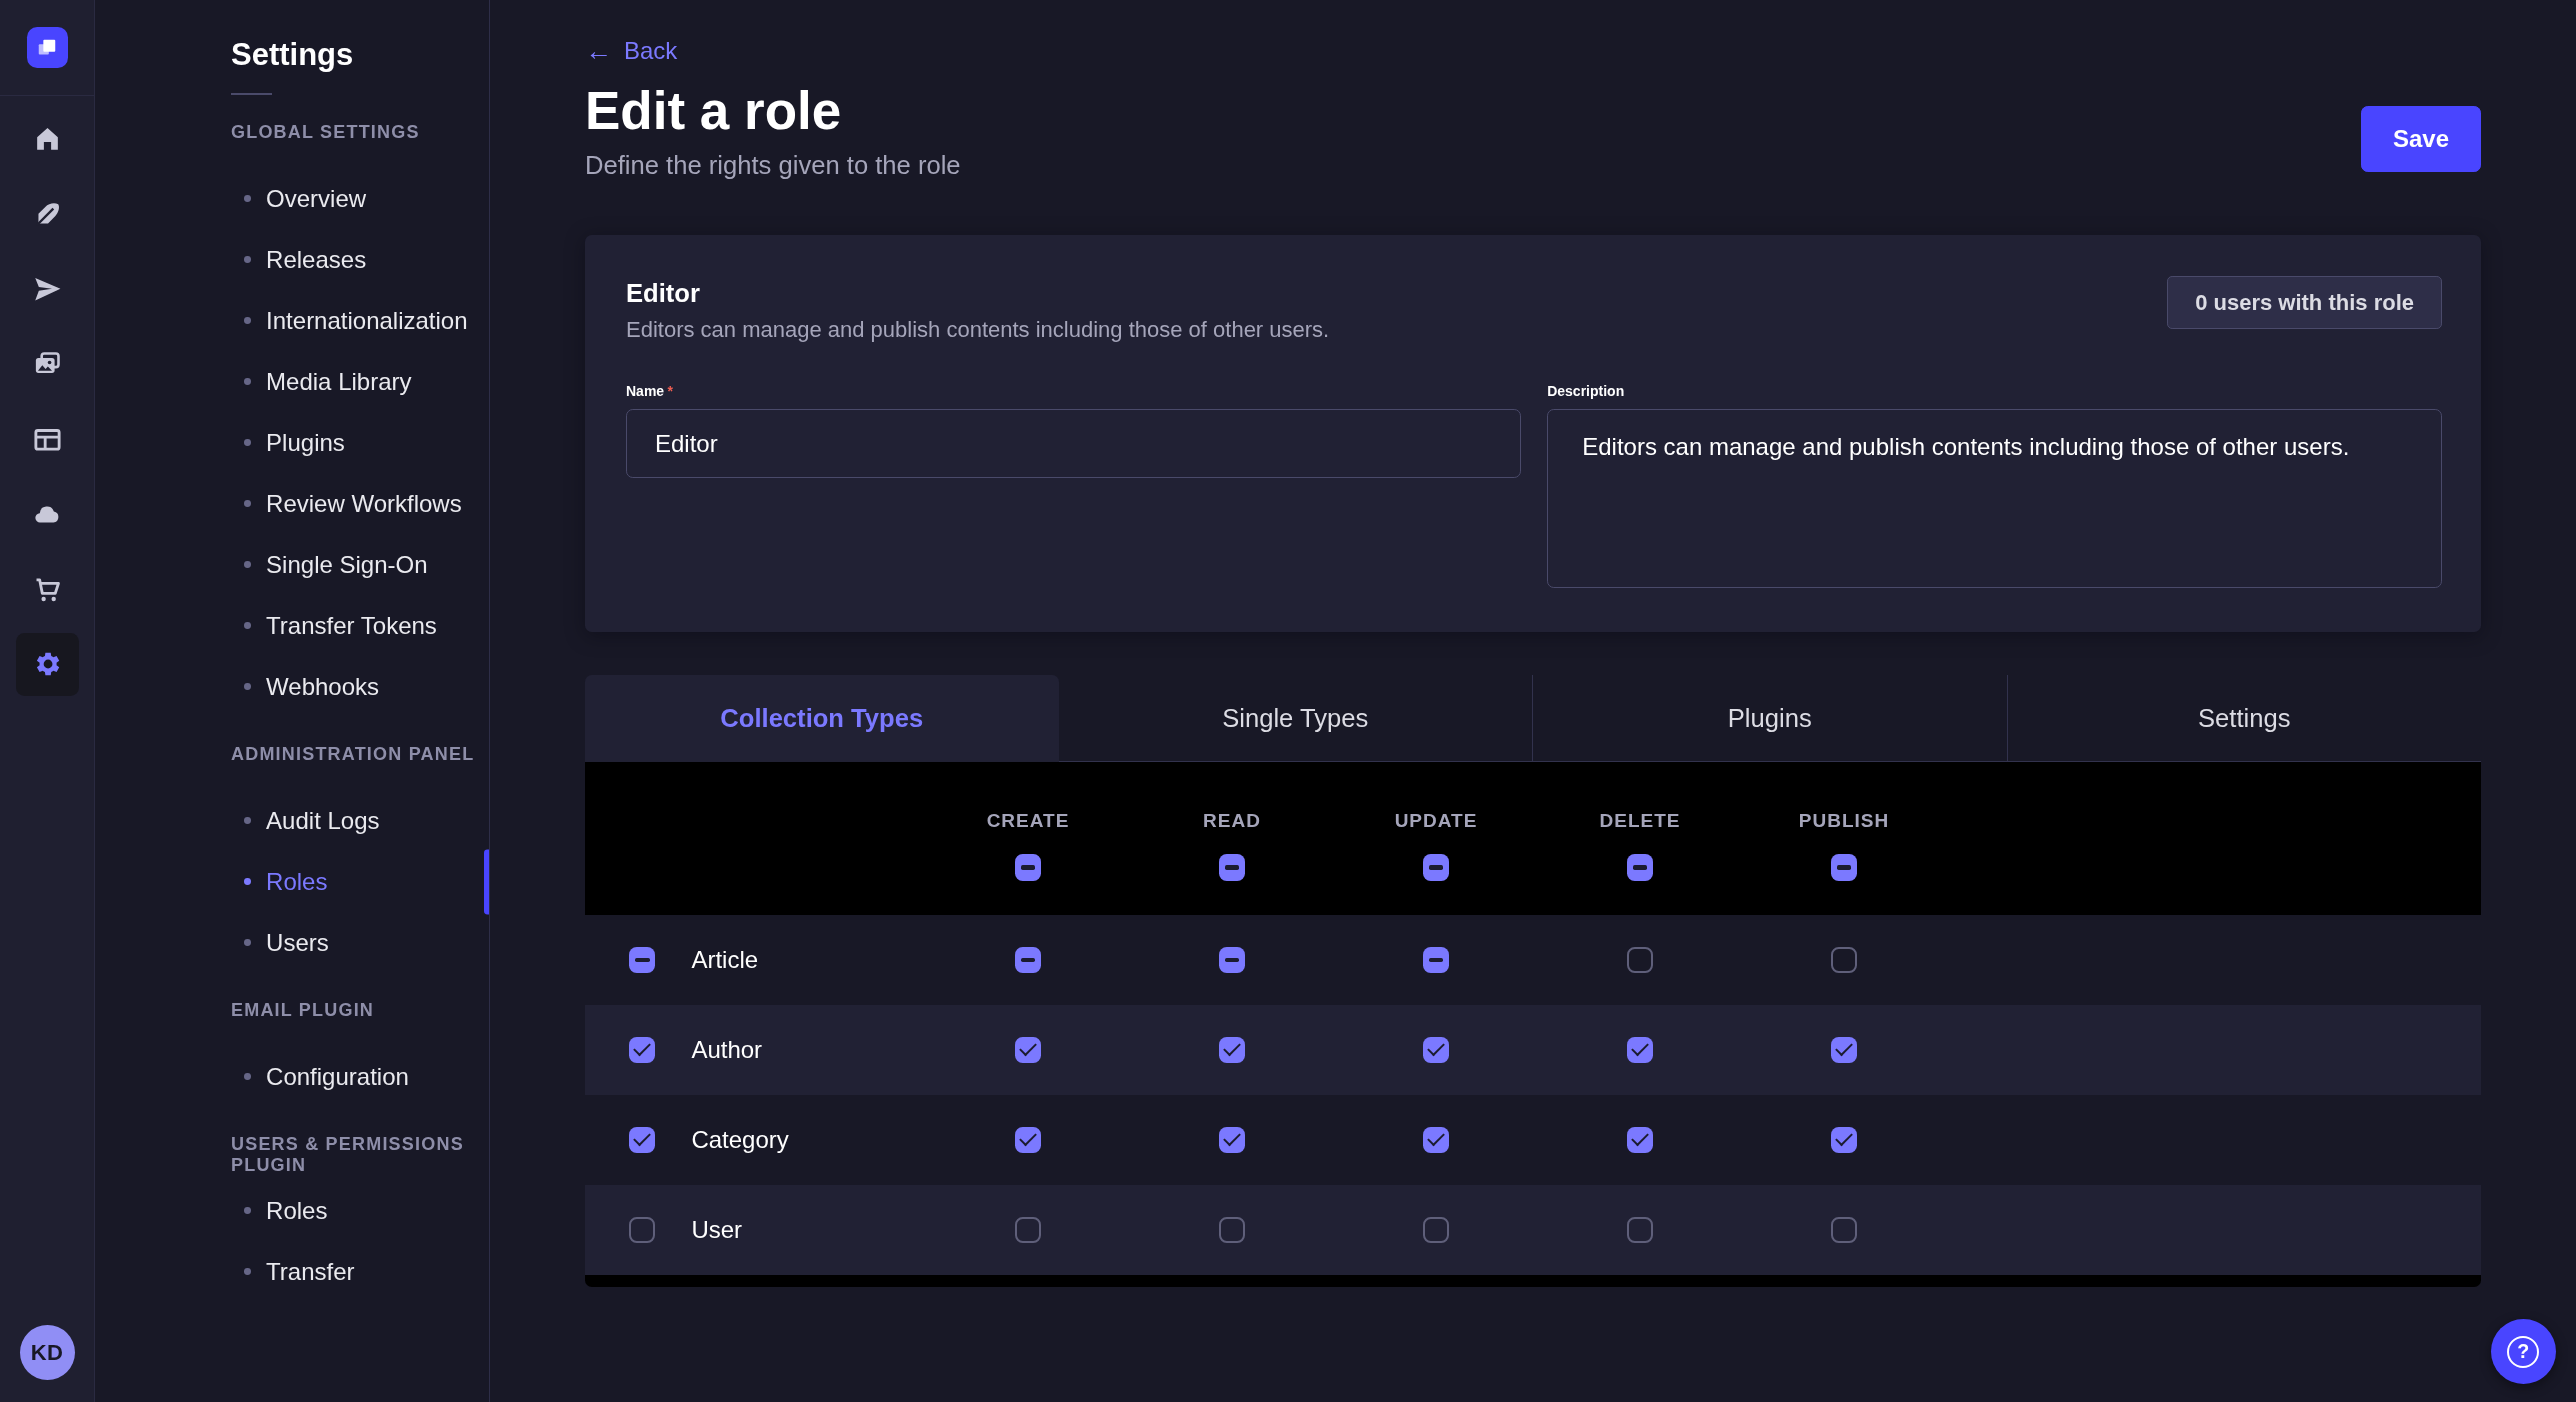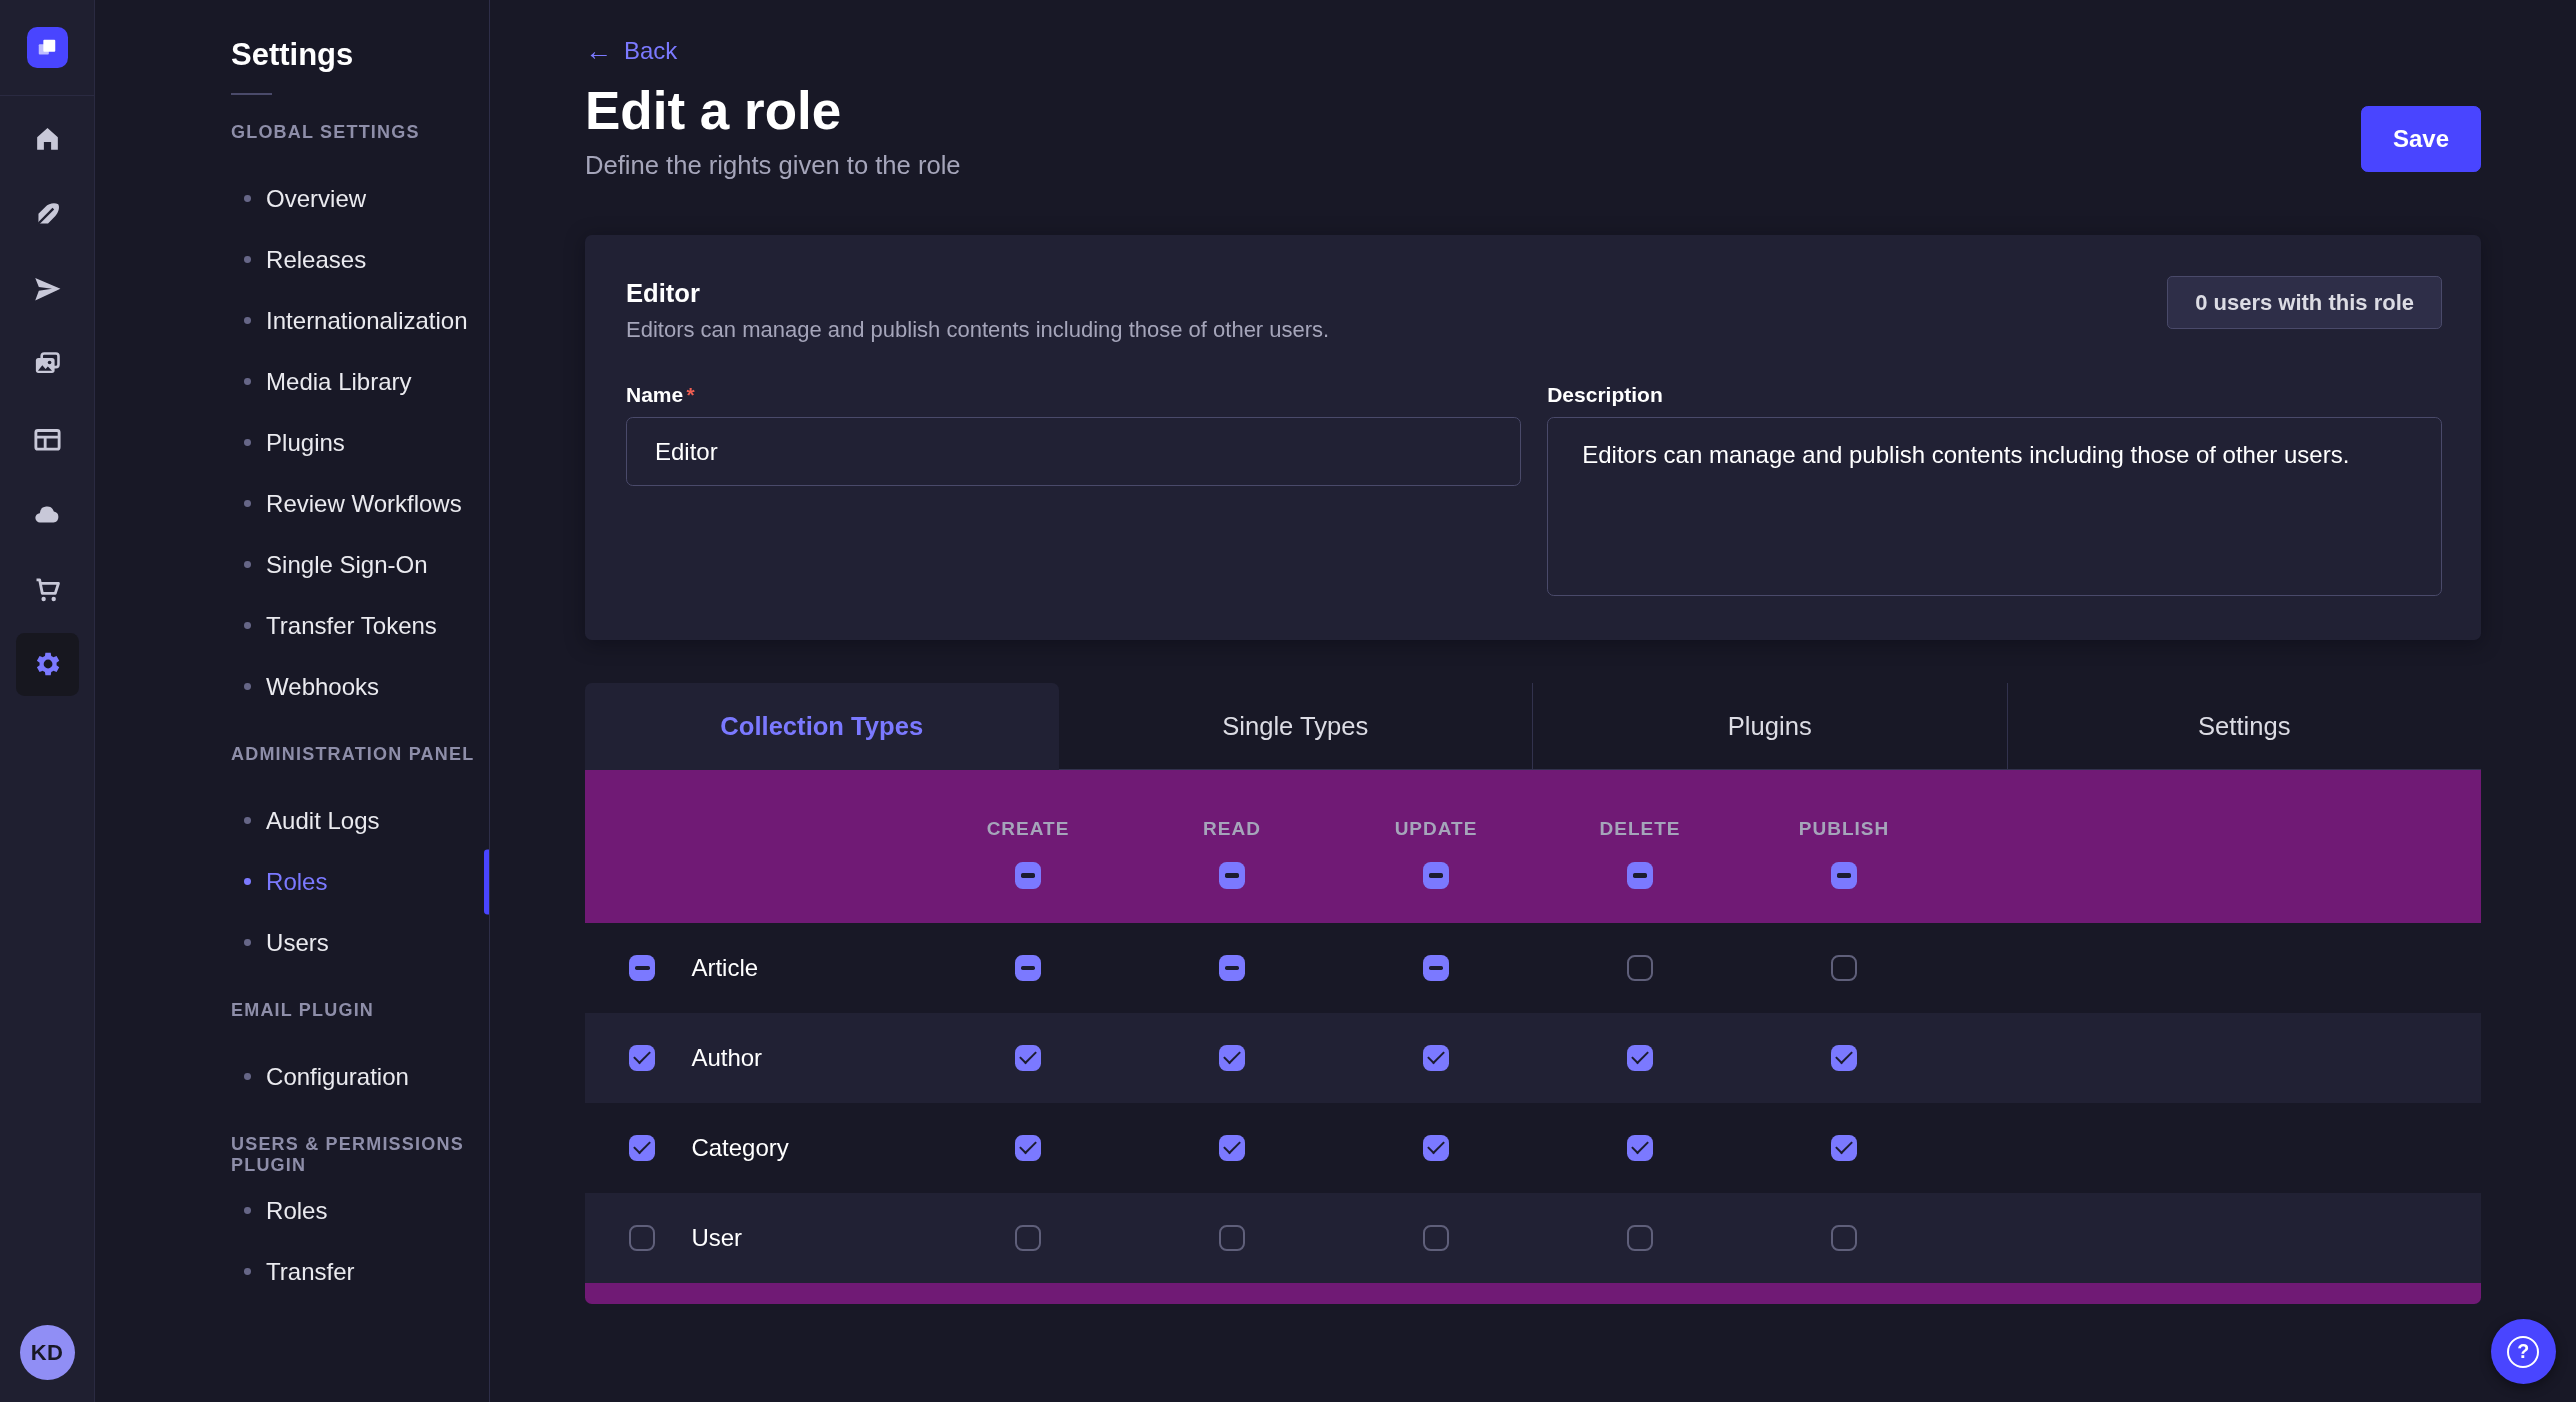--- a/index.html
+++ b/index.html
@@ -53,38 +53,38 @@
   
   .role-card { margin-top:53px; background:#212134; border-radius:6.8px;
     box-shadow:0 3.4px 20.4px rgba(4,4,12,.35); padding:41px 39px 41px 41px; }
   .role-card-top { display:flex; align-items:flex-start; justify-content:space-between; }
   .role-heading { font-size:25.6px; font-weight:600; line-height:34px; color:#fff; }
   .role-summary { margin-top:5.1px; font-size:22px; line-height:29px; color:#a5a5ba; }
   .users-badge { flex:none; height:53px; display:flex; align-items:center; padding:0 27px;
     background:#2e2e48; border:0.9px solid #4a4a6a; border-radius:5.1px; color:#dcdce4;
     font-size:22px; font-weight:600; white-space:nowrap; margin-left:34px; }
   .fields { margin-top:39px; display:grid; grid-template-columns:1fr 1fr; column-gap:26.4px; }
-  .field-label { font-size:21px; font-weight:600; color:#fff; margin-bottom:10.2px; display:block; }
+  .field-label { font-size:14px; font-weight:600; color:#fff; margin-bottom:10.2px; display:block; }
   .required-mark { color:#ee5e52; margin-left:3.4px; }
   .text-input { width:100%; height:69px; background:#212134; border:0.9px solid #4a4a6a;
     border-radius:6.8px; color:#fff; font-size:24px; padding:0 28px; font-family:inherit; outline:none; }
   .textarea-input { width:100%; height:179px; background:#212134; border:0.9px solid #4a4a6a;
     border-radius:6.8px; color:#fff; font-size:24px; line-height:32px; padding:20.4px 34px;
     font-family:inherit; resize:none; outline:none; }
 
   
   .tabs { margin-top:43px; display:flex; width:100%; }
   .tab { flex:1; height:87px; display:flex; align-items:center; justify-content:center;
     font-size:25.6px; cursor:pointer; color:#dcdce4; border-bottom:0.9px solid #32324d; }
   .tab.active { background:#212134; border-bottom:none; border-radius:6.8px 6.8px 0 0;
     color:#7b79ff; font-weight:600; }
   .tab:not(.active) + .tab:not(.active) { border-left:0.9px solid #32324d; }
 
   
-  .perm-panel { background:#701a75; border-radius:0 0 6.8px 6.8px; padding-bottom:21px; overflow:hidden; }
+  .perm-panel { background:#000000; border-radius:0 0 6.8px 6.8px; padding-bottom:12px; overflow:hidden; }
   .perm-grid { display:grid; grid-template-columns:341px repeat(5,204px) 1fr; align-items:center; }
   .perm-header { padding:48px 0 34px; }
   .perm-head-cell { display:flex; flex-direction:column; align-items:center; gap:22px; }
   .col-label { font-size:19px; font-weight:700; letter-spacing:1px; color:#a5a5ba;
     text-transform:uppercase; }
   .perm-row { height:90px; }
   .perm-row.dark { background:#181826; }
   .perm-row.light { background:#212134; }
   .name-cell { display:flex; align-items:center; gap:36px; padding-left:44px; }
   .row-label { font-size:24px; color:#fff; }

